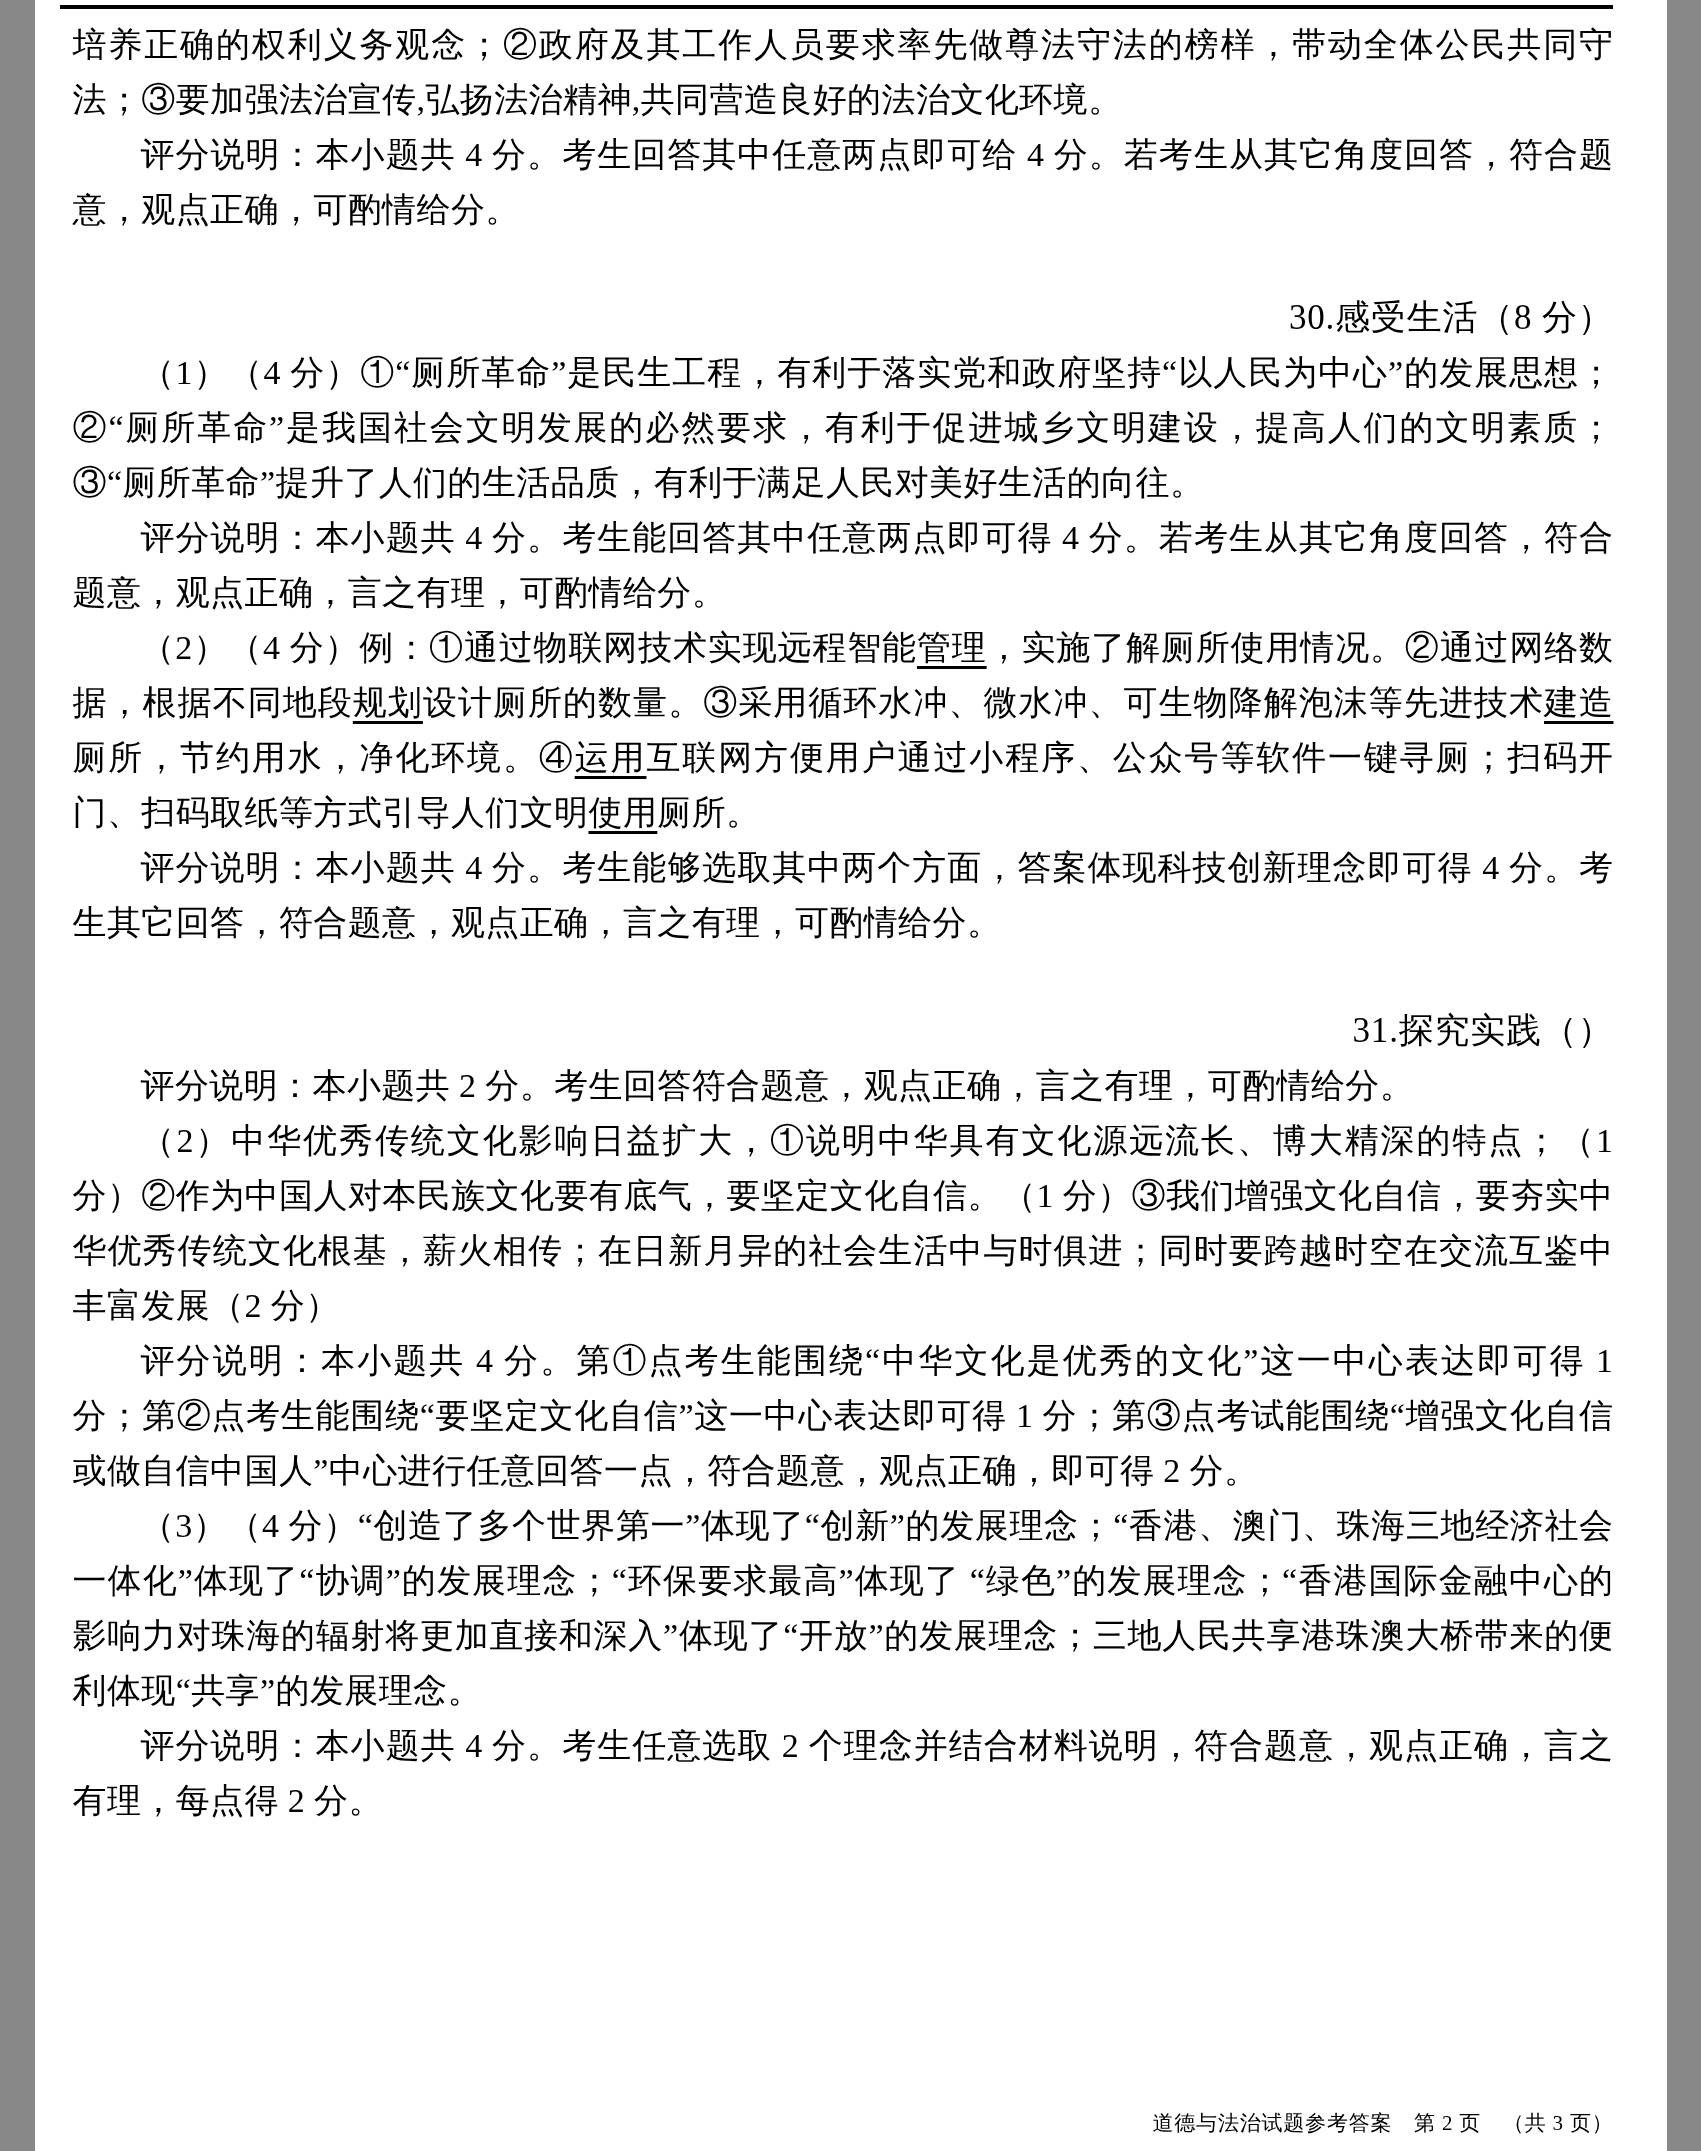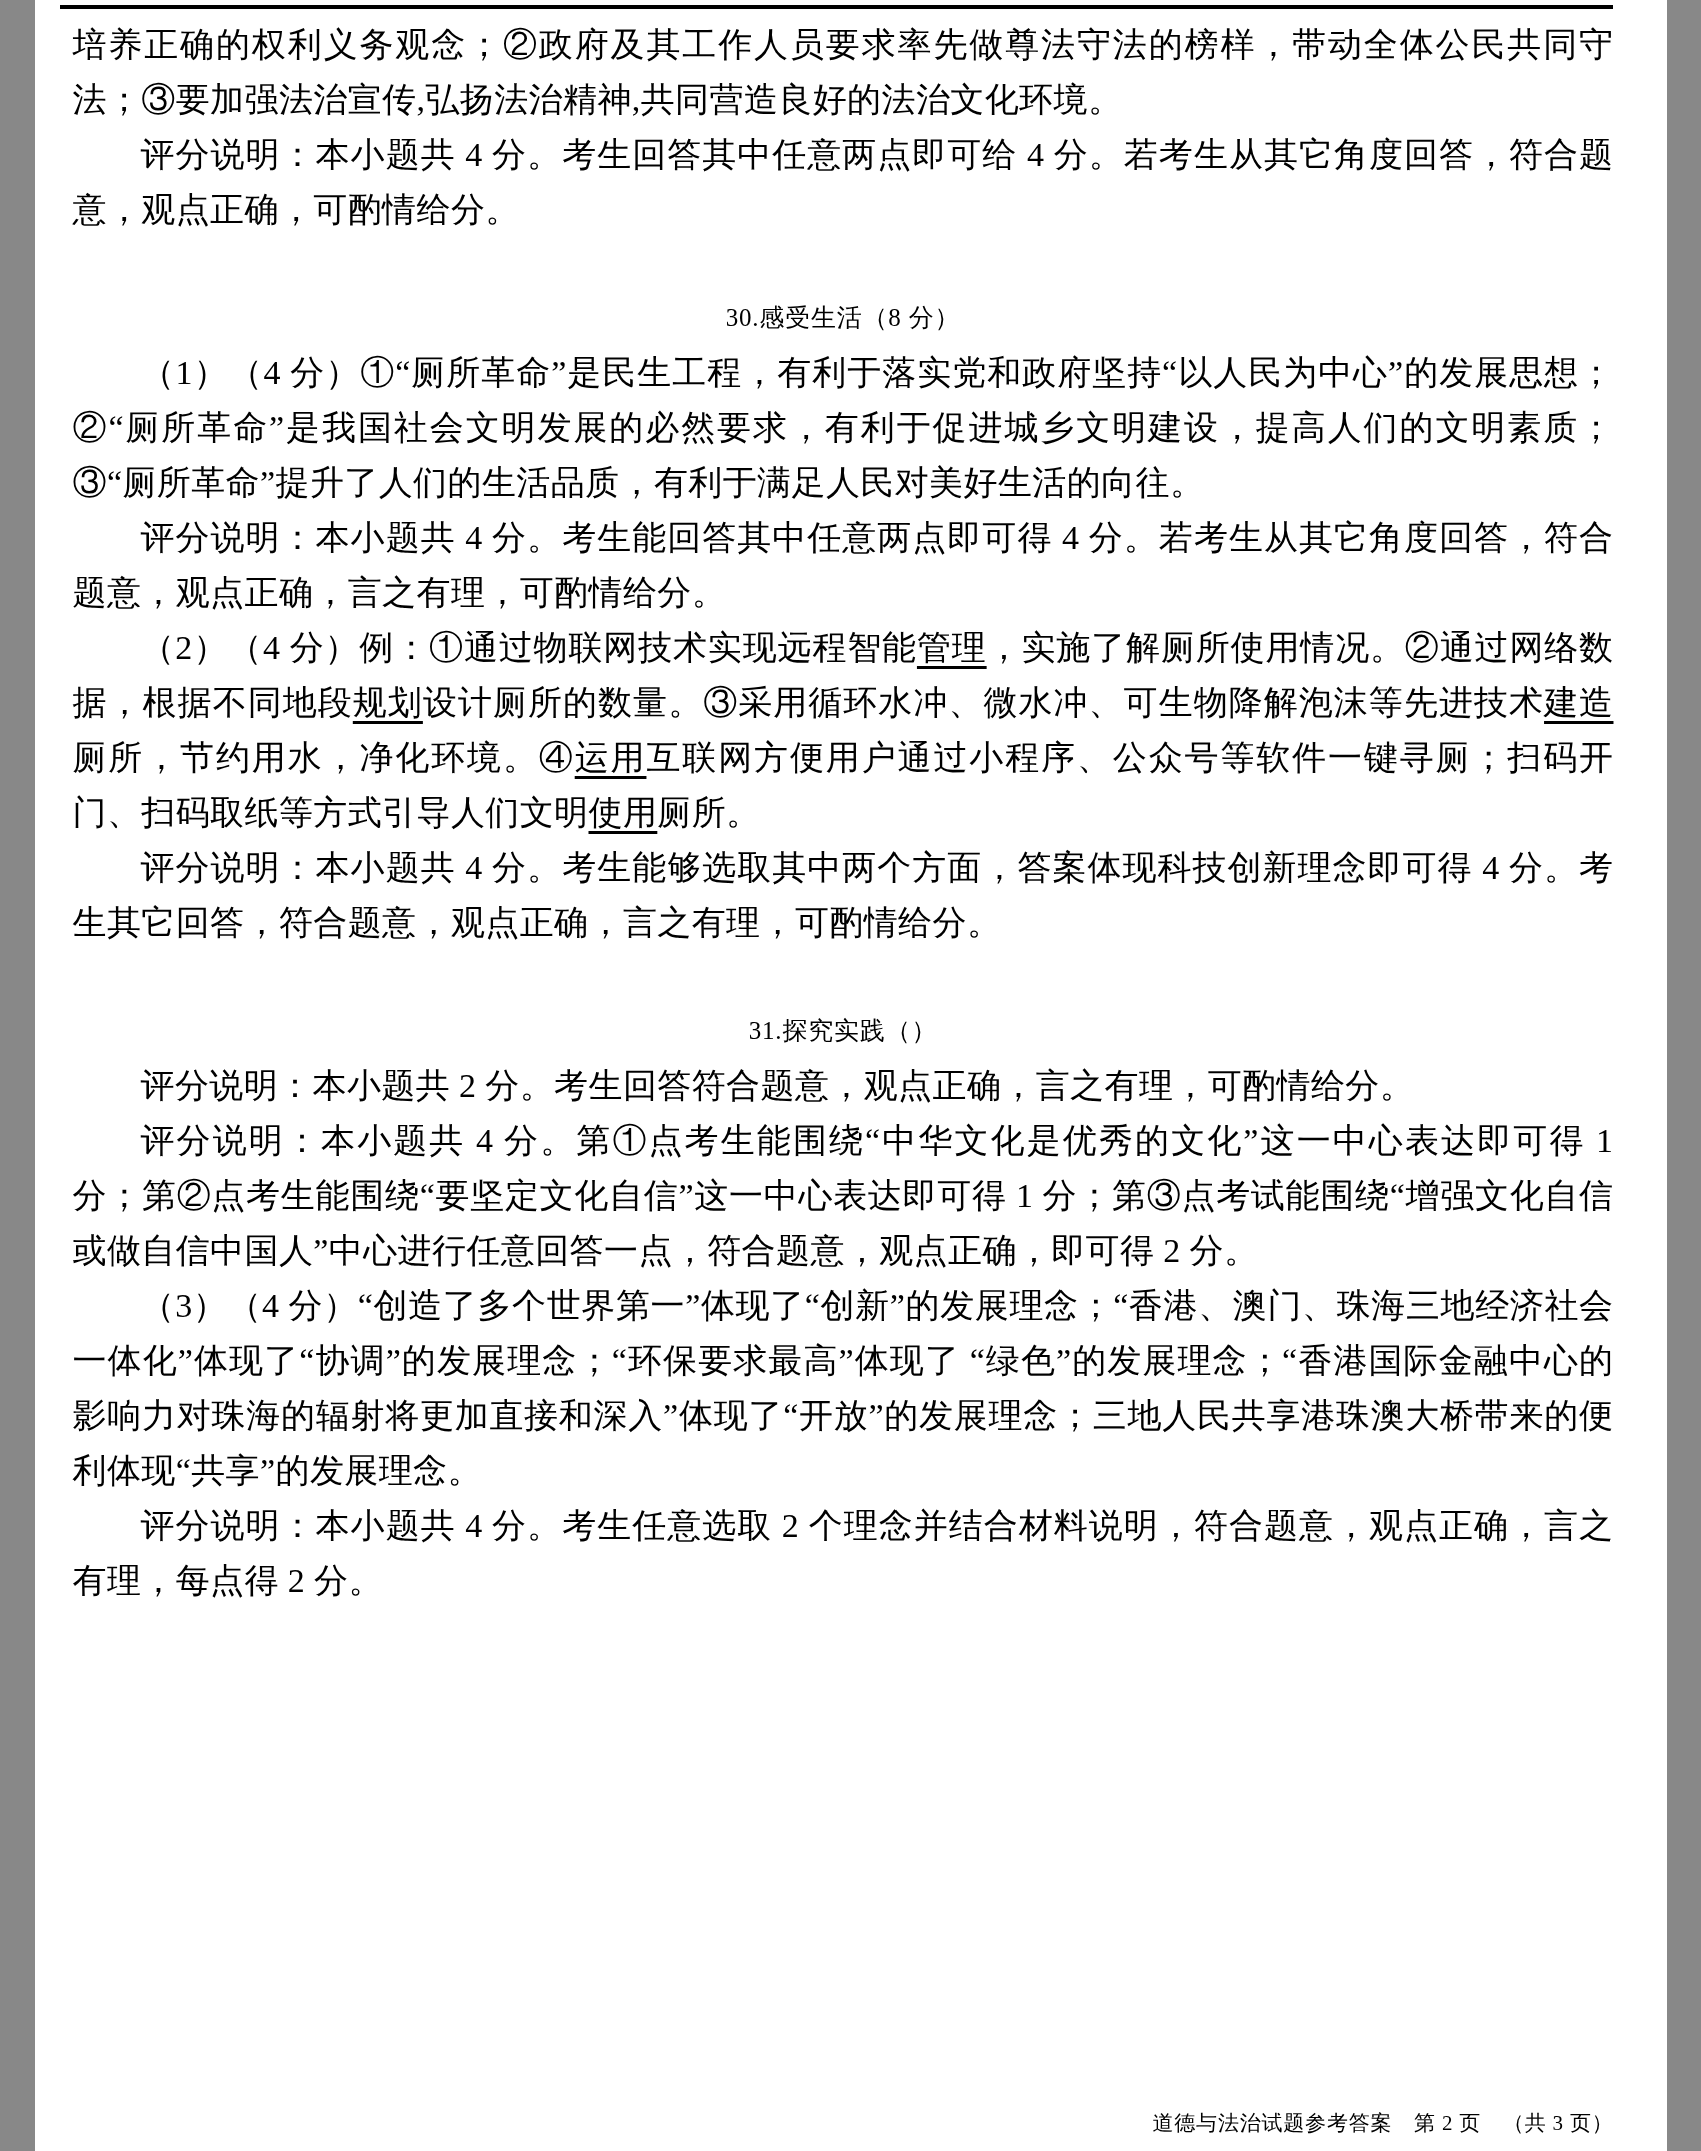--- a/index.html
+++ b/index.html
@@ -34,24 +34,24 @@
     text-align: justify;
     text-justify: inter-ideograph;
     letter-spacing: 0.4px;
   }
   .content p, .content h2 {
     margin: 0;
     padding: 0;
   }
   .content p.indent { text-indent: 2em; }
   .content h2.heading {
-    font-size: 25px;
+    font-size: 35px;
     font-weight: bold;
     margin-top: 53px;
-    text-align: center;
+    text-align: right;
     letter-spacing: 0.8px;
   }
   .seg-normal { font-weight: normal; }
   .seg-bold { font-weight: normal; }
   .seg-underline {
     text-decoration: underline;
     text-decoration-thickness: 2.5px;
     text-underline-offset: 6.8px;
   }
   .footer {
@@ -72,19 +72,20 @@
   <div class="content" id="doc-content">
       <p class=""><span class="seg-normal">培养正确的权利义务观念；②政府及其工作人员要求率先做尊法守法的榜样，带动全体公民共同守法；③要加强法治宣传,弘扬法治精神,共同营造良好的法治文化环境。</span></p>
       <p class="indent"><span class="seg-bold">评分说明：</span><span class="seg-normal">本小题共 4 分。考生回答其中任意两点即可给 4 分。若考生从其它角度回答，符合题意，观点正确，可酌情给分。</span></p>
       <h2 class="heading"><span class="seg-normal">30.感受生活（8 分）</span></h2>
       <p class="indent"><span class="seg-normal">（1）（4 分）①“厕所革命”是民生工程，有利于落实党和政府坚持“以人民为中心”的发展思想；②“厕所革命”是我国社会文明发展的必然要求，有利于促进城乡文明建设，提高人们的文明素质；③“厕所革命”提升了人们的生活品质，有利于满足人民对美好生活的向往。</span></p>
       <p class="indent"><span class="seg-bold">评分说明：</span><span class="seg-normal">本小题共 4 分。考生能回答其中任意两点即可得 4 分。若考生从其它角度回答，符合题意，观点正确，言之有理，可酌情给分。</span></p>
       <p class="indent"><span class="seg-normal">（2）（4 分）例：①通过物联网技术实现远程智能</span><span class="seg-underline">管理</span><span class="seg-normal">，实施了解厕所使用情况。②通过网络数据，根据不同地段</span><span class="seg-underline">规划</span><span class="seg-normal">设计厕所的数量。③采用循环水冲、微水冲、可生物降解泡沫等先进技术</span><span class="seg-underline">建造</span><span class="seg-normal">厕所，节约用水，净化环境。④</span><span class="seg-underline">运用</span><span class="seg-normal">互联网方便用户通过小程序、公众号等软件一键寻厕；扫码开门、扫码取纸等方式引导人们文明</span><span class="seg-underline">使用</span><span class="seg-normal">厕所。</span></p>
       <p class="indent"><span class="seg-bold">评分说明：</span><span class="seg-normal">本小题共 4 分。考生能够选取其中两个方面，答案体现科技创新理念即可得 4 分。考生其它回答，符合题意，观点正确，言之有理，可酌情给分。</span></p>
       <h2 class="heading"><span class="seg-normal">31.探究实践（）</span></h2>
       <p class="indent"><span class="seg-bold">评分说明：</span><span class="seg-normal">本小题共 2 分。考生回答符合题意，观点正确，言之有理，可酌情给分。</span></p>
+      <p class="indent"><span class="seg-normal">（2）中华优秀传统文化影响日益扩大，①说明中华具有文化源远流长、博大精深的特点；（1 分）②作为中国人对本民族文化要有底气，要坚定文化自信。（1 分）③我们增强文化自信，要夯实中华优秀传统文化根基，薪火相传；在日新月异的社会生活中与时俱进；同时要跨越时空在交流互鉴中丰富发展（2 分）</span></p>
       <p class="indent"><span class="seg-bold">评分说明：</span><span class="seg-normal">本小题共 4 分。第①点考生能围绕“中华文化是优秀的文化”这一中心表达即可得 1 分；第②点考生能围绕“要坚定文化自信”这一中心表达即可得 1 分；第③点考试能围绕“增强文化自信或做自信中国人”中心进行任意回答一点，符合题意，观点正确，即可得 2 分。</span></p>
       <p class="indent"><span class="seg-normal">（3）（4 分）“创造了多个世界第一”体现了“创新”的发展理念；“香港、澳门、珠海三地经济社会一体化”体现了“协调”的发展理念；“环保要求最高”体现了 “绿色”的发展理念；“香港国际金融中心的影响力对珠海的辐射将更加直接和深入”体现了“开放”的发展理念；三地人民共享港珠澳大桥带来的便利体现“共享”的发展理念。</span></p>
       <p class="indent"><span class="seg-bold">评分说明：</span><span class="seg-normal">本小题共 4 分。考生任意选取 2 个理念并结合材料说明，符合题意，观点正确，言之有理，每点得 2 分。</span></p>
     </div>
   <div class="footer">道德与法治试题参考答案　第 2 页　（共 3 页）</div>
 </div>
 
 
 </body></html>

